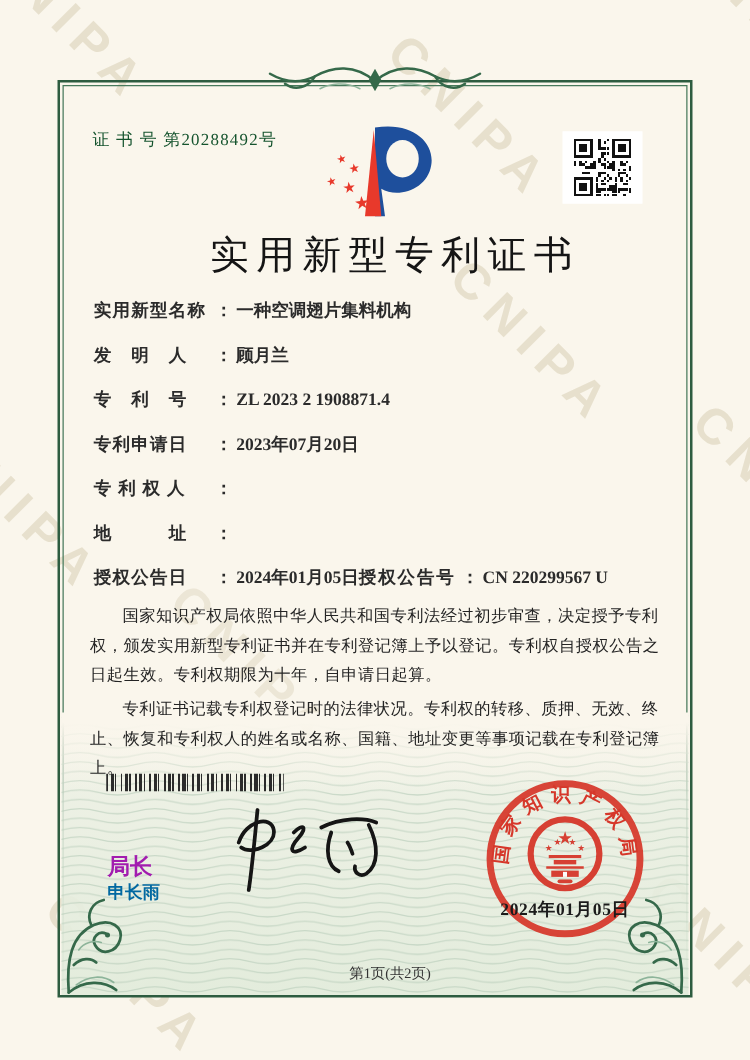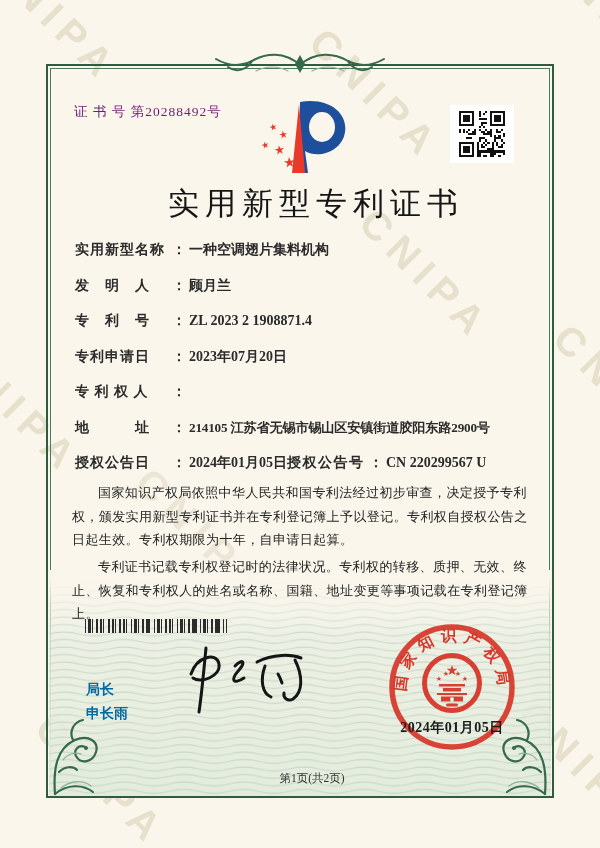--- a/index.html
+++ b/index.html
@@ -32,21 +32,21 @@
              background:linear-gradient(#faf6ec 12%,rgba(250,246,236,0));}
 
   
   .top-crest{position:absolute;left:212px;top:47px;z-index:3;}
   .corner-orn{position:absolute;z-index:3;}
   .corner-orn.left{left:49px;top:710px;}
   .corner-orn.right{left:456px;top:710px;transform:scaleX(-1);}
 
   
   .cert-no{position:absolute;left:74px;top:103px;z-index:3;font-size:13.5px;
-           letter-spacing:1px;color:#701a75;}
+           letter-spacing:1px;color:#14532d;}
   .logo{position:absolute;left:252px;top:99px;z-index:3;}
   .qr-box{position:absolute;left:450px;top:105px;width:64px;height:58px;background:#fff;
           z-index:3;display:flex;align-items:center;justify-content:center;}
   .title{position:absolute;left:16px;top:183px;width:600px;text-align:center;z-index:3;
          font-size:31px;font-weight:normal;letter-spacing:6px;color:#151515;}
 
   
   .fields{position:absolute;left:75px;top:239px;width:462px;z-index:3;color:#2b2b2b;}
   .row{display:flex;height:22px;margin-bottom:13.5px;font-size:14px;line-height:22px;font-weight:bold;}
   .row .lbl{display:inline-block;width:97px;white-space:pre;letter-spacing:1px;flex:none;}
@@ -59,22 +59,22 @@
 
   
   .paras{position:absolute;left:72px;top:481px;width:458px;z-index:3;}
   .paras p{margin:0 0 3px 0;font-size:13px;line-height:1.82;text-indent:2em;
            color:#242424;letter-spacing:0.4px;}
 
   
   .barcode{position:absolute;left:85px;top:619px;width:142px;height:14px;z-index:3;
     background:repeating-linear-gradient(90deg,#2b2b2b 0 1.5px,transparent 1.5px 3.5px,
       #2b2b2b 3.5px 6px,transparent 6px 7px,#2b2b2b 7px 8px,transparent 8px 11.5px);}
-  .sig-title{position:absolute;left:86px;top:681px;z-index:3;font-size:14px;font-weight:bold;
-             font-family:"Liberation Sans","DejaVu Sans",sans-serif;color:#0369a1;}
+  .sig-title{position:absolute;left:86px;top:681px;z-index:3;font-size:18px;font-weight:bold;
+             font-family:"Liberation Sans","DejaVu Sans",sans-serif;color:#a21caf;}
   .sig-name{position:absolute;left:86px;top:705px;z-index:3;font-size:14px;font-weight:bold;
             font-family:"Liberation Sans","DejaVu Sans",sans-serif;color:#0369a1;}
   .signature{position:absolute;left:175px;top:646px;z-index:3;}
   .seal{position:absolute;left:386px;top:621px;z-index:4;}
   .page-num{position:absolute;left:12px;top:771px;width:600px;text-align:center;z-index:3;
             font-size:11.5px;color:#333;}
   .footer-note{position:absolute;left:50%;top:804px;transform:translateX(-50%);z-index:3;
                font-size:13.5px;font-style:italic;color:#1f1f1f;letter-spacing:2px;
                background:rgba(255,254,250,.9);padding:3px 14px;white-space:nowrap;}
 </style>
@@ -322,21 +322,20 @@
         <span class="col">：</span>
         <span class="val">2023年07月20日</span>
     </div>
     <div class="row">
       <span class="lbl">专 利 权 人</span>
         <span class="col">：</span>
     </div>
     <div class="row addr">
       <span class="lbl">地　　　址</span>
         <span class="col">：</span>
-        <span class="val">214105 江苏省无锡市锡山区安镇街道胶阳东路2900号</span>
     </div>
     <div class="row">
       <span class="pair pair1">
         <span class="lbl">授权公告日</span>
           <span class="col">：</span>
           <span class="val">2024年01月05日</span>
       </span>
       <span class="pair pair2">
         <span class="lbl">授权公告号</span>
           <span class="col">：</span>

